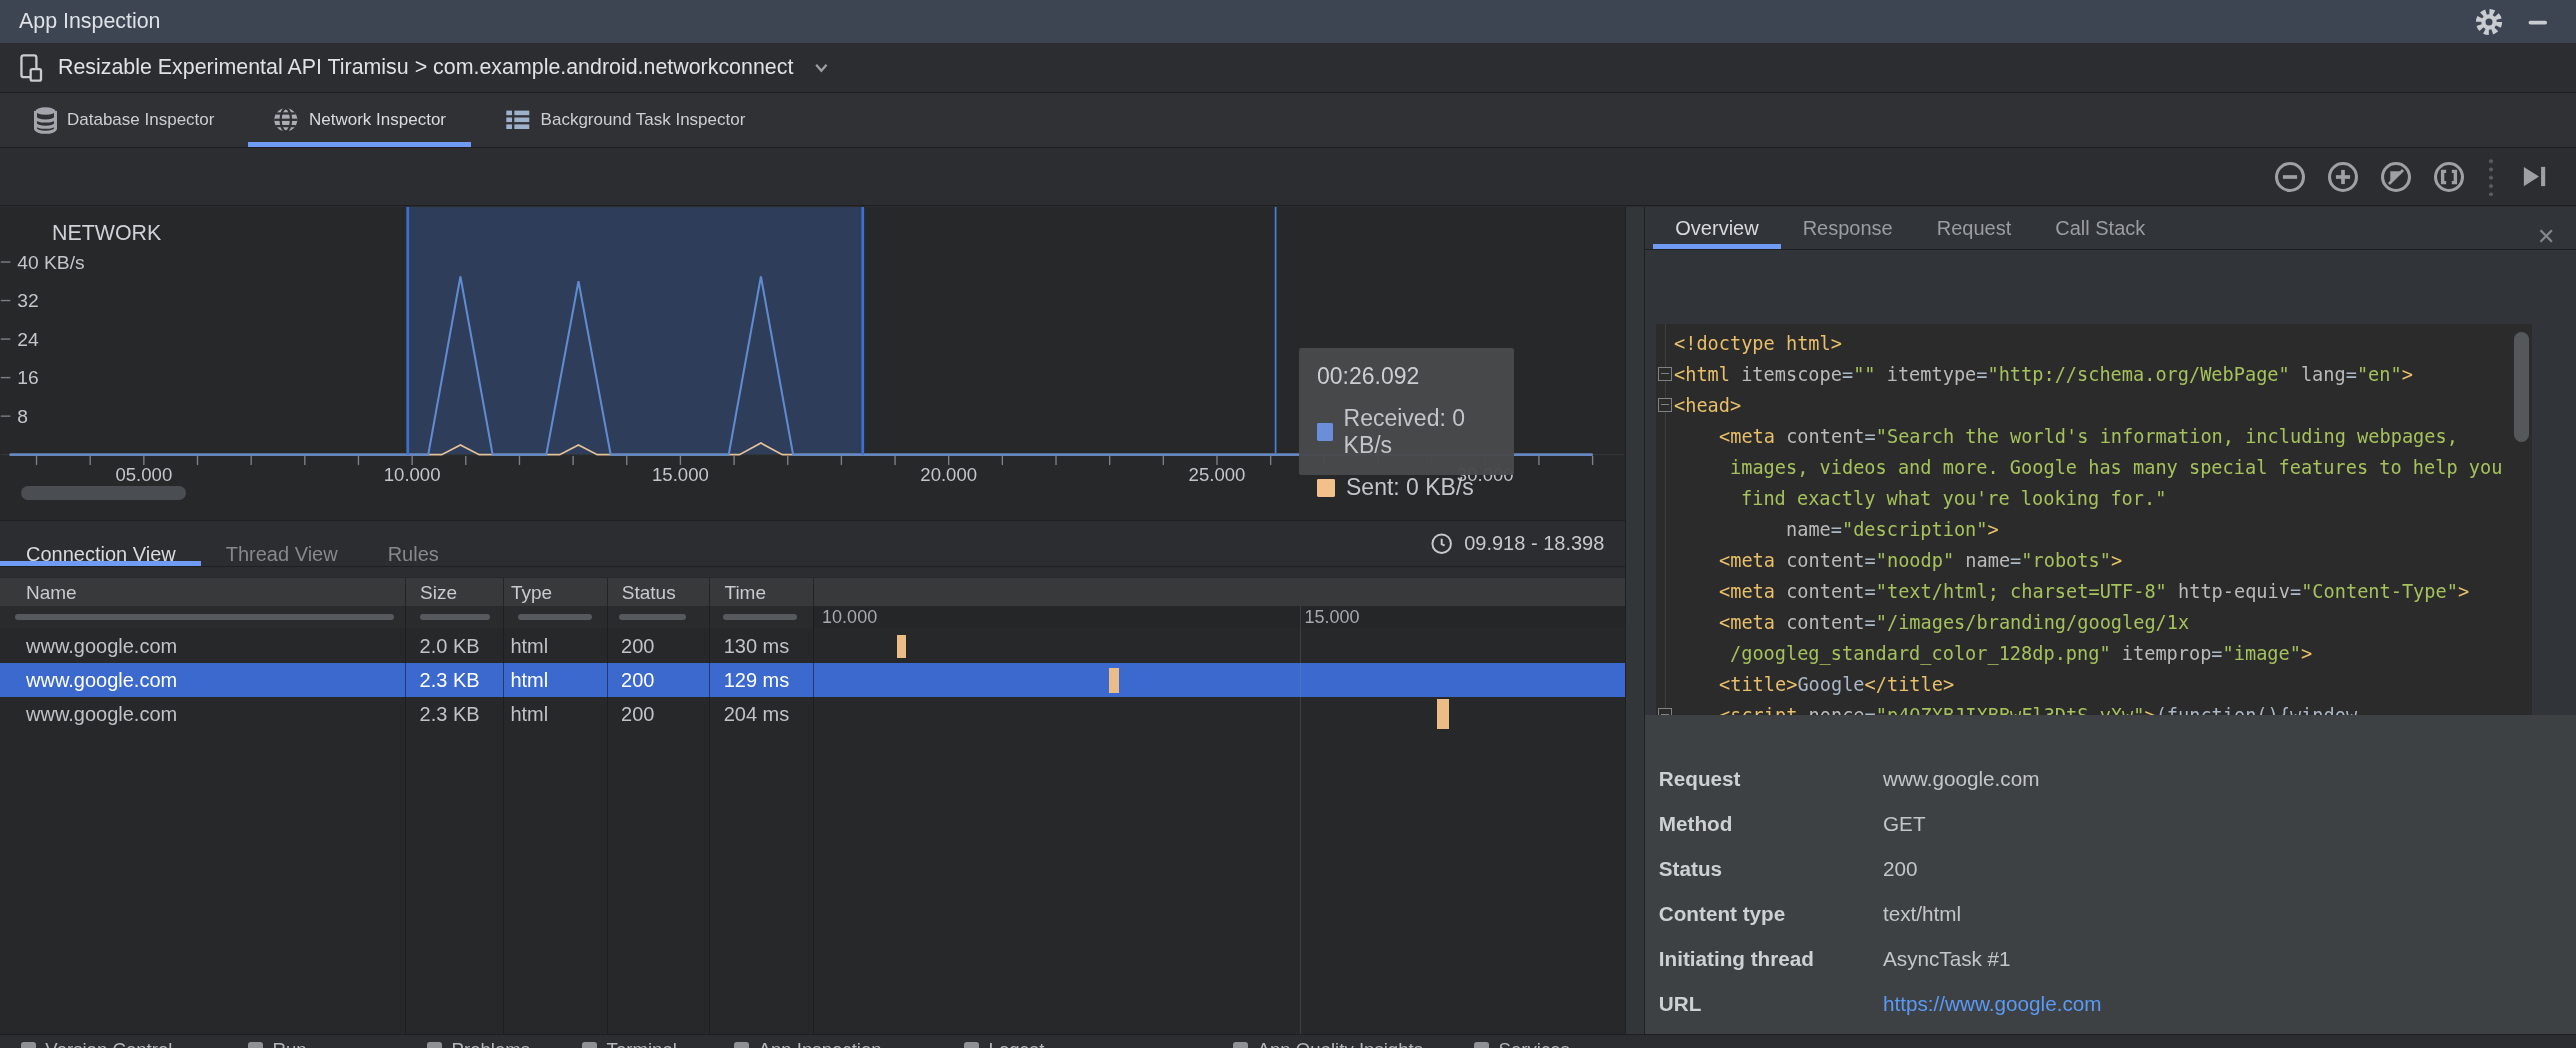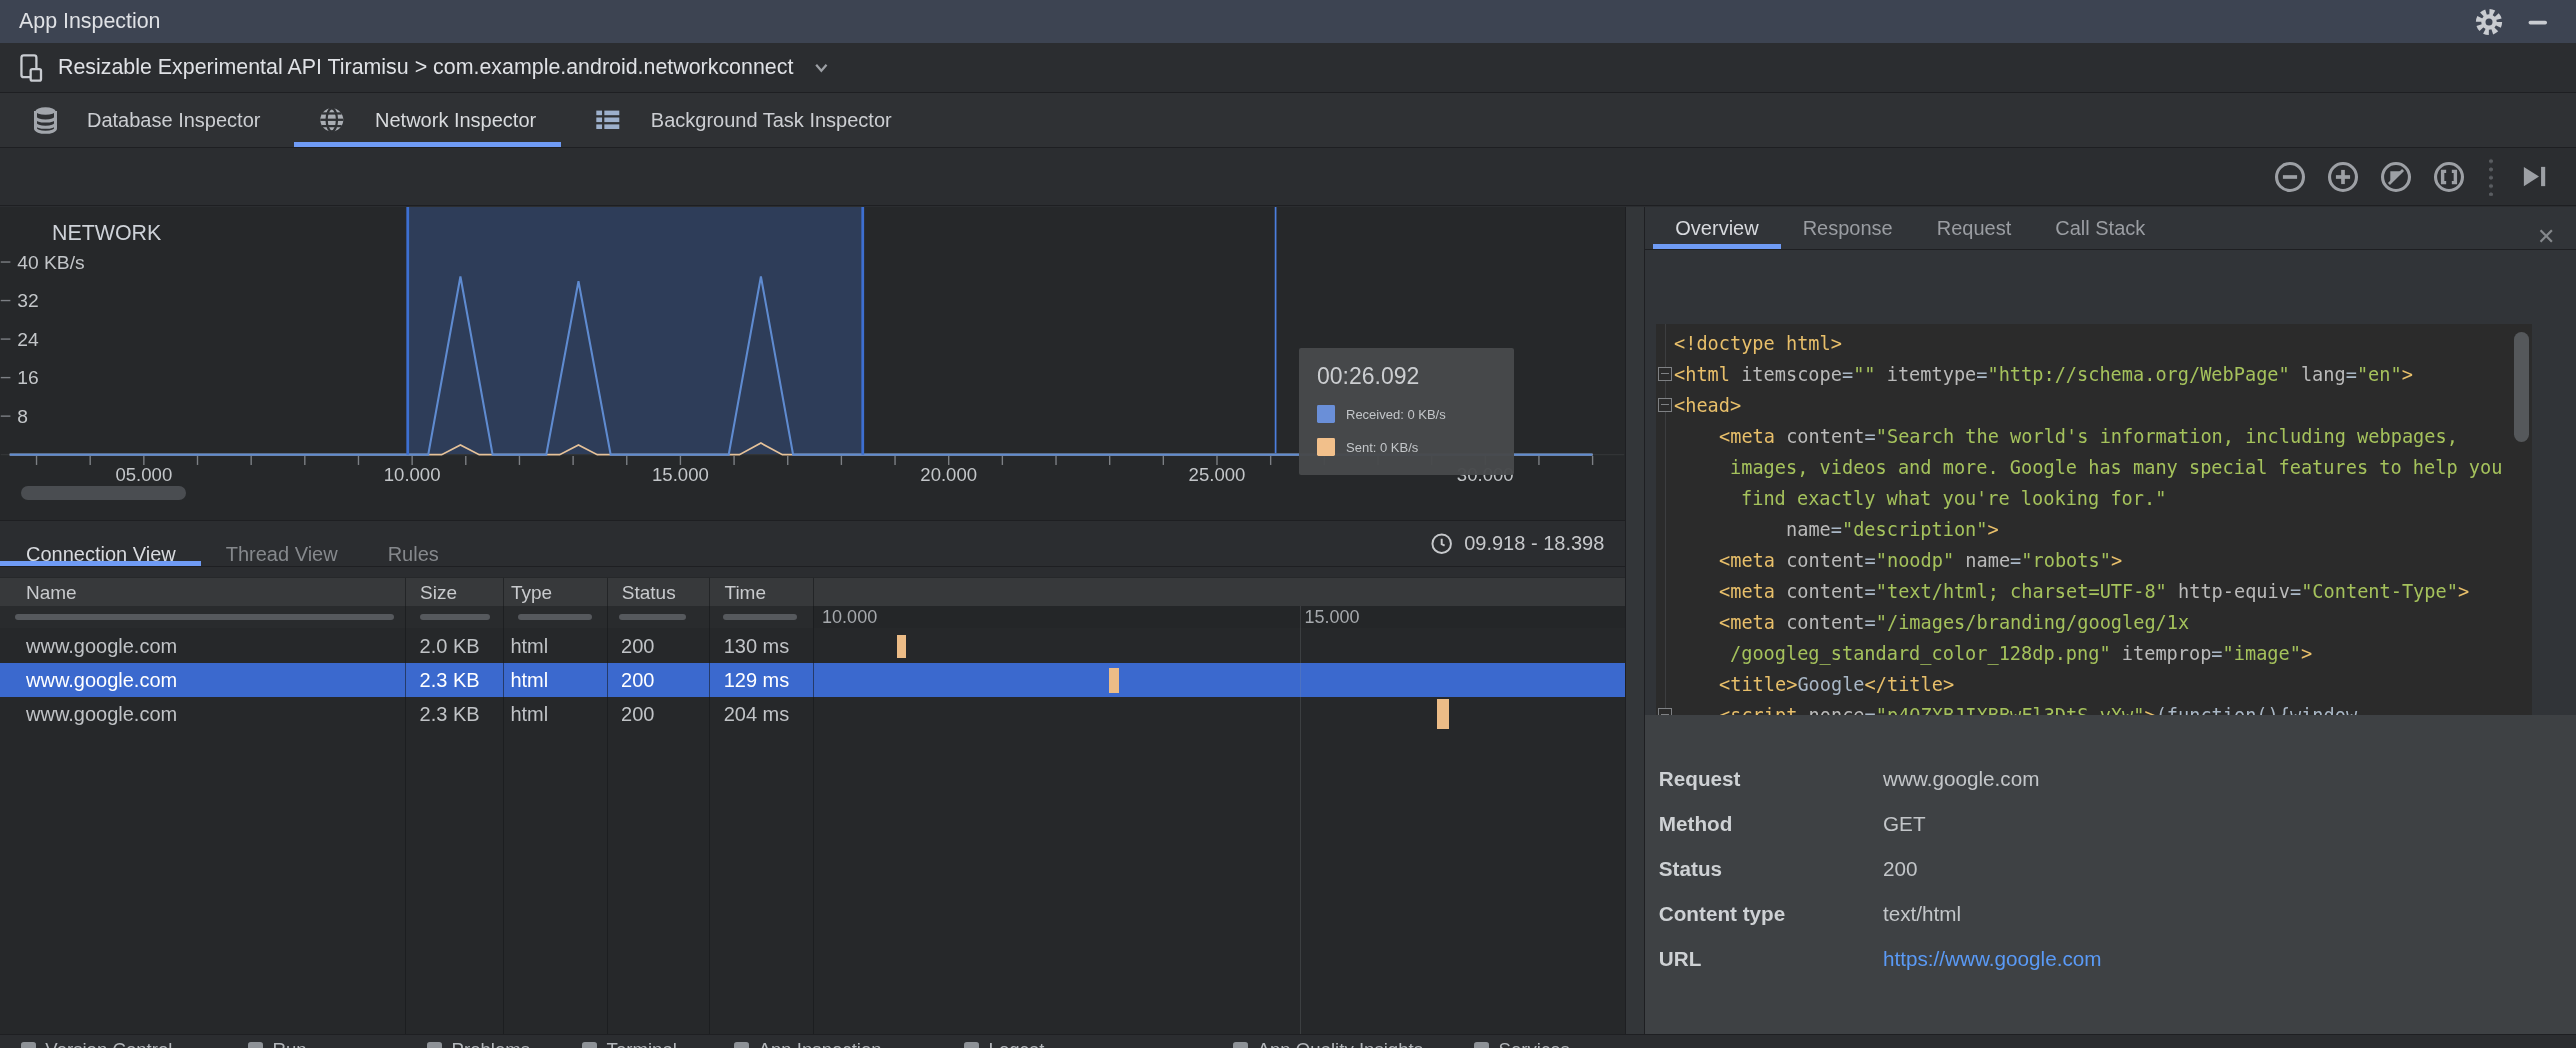--- a/index.html
+++ b/index.html
@@ -5,40 +5,40 @@
   html,body{margin:0;padding:0;overflow:hidden}
   body{width:2576px;height:1048px;background:#2b2d30;font-family:"Liberation Sans",sans-serif;color:#c8cacd;position:relative}
   .titlebar{height:43px;background:#3d4452;display:flex;align-items:center;padding:0 19px;box-sizing:border-box}
   .titlebar .title{font-size:21.4px;color:#dfe1e5}
   .titlebar .spacer{flex:1}
   .icon-btn{display:flex;align-items:center;justify-content:center;width:39px;height:39px}
   .device-bar{height:49px;background:#2b2d30;border-bottom:1.4px solid #1e1f22;display:flex;align-items:center;padding:0 18px;font-size:21.4px;color:#dfe1e5}
   .device-bar svg{margin-right:12.4px}
   .device-bar .chev{margin-left:18px}
   .insp-tabs{height:54px;background:#2f3134;border-bottom:1.4px solid #1e1f22;display:flex;align-items:stretch;padding-left:33px}
-  .insp-tab{display:flex;align-items:center;gap:29px;font-size:20px;color:#ccced2;padding:0 29px;position:relative;cursor:default}
+  .insp-tab{display:flex;align-items:center;gap:9px;font-size:17px;color:#ccced2;padding:0 29px;position:relative;cursor:default}
   .insp-tab:first-child{padding-left:0}
   .insp-tab.active{color:#d9dbde}
   .insp-tab.active::after{content:"";position:absolute;left:4.1px;right:4.1px;bottom:0;height:5.5px;background:#6f9bf5}
   .zoom-toolbar{height:58px;background:#2b2d30;border-bottom:1.4px solid #1e1f22;display:flex;align-items:center;justify-content:flex-end;padding-right:23.4px;gap:13.8px;box-sizing:border-box}
   .vdots{width:4.1px;height:39px;margin:0 6.9px;background-image:radial-gradient(circle,#5a5d61 1.7px,transparent 2.1px);background-size:4.1px 8.3px;background-repeat:repeat-y}
   .main{position:absolute;top:207px;left:0;right:0;bottom:13.8px;display:flex}
   .left{width:1625px;position:relative;background:#26282a}
   .vdivider{width:18px;background:#333639;border-left:1.4px solid #1e1f22;border-right:1.4px solid #1e1f22}
   .right{flex:1;background:#313438;position:relative}
   
   .chart-area{position:absolute;left:0;top:0;width:1625px;height:313px;background:#26282a;overflow:hidden}
   .chart-title{position:absolute;left:52px;top:13.8px;font-size:21.4px;color:#ced2d8}
   .legend{position:absolute;top:20.7px;left:0;width:1625px;height:27.6px;font-size:19px;color:#c2c5c9}
   .leg-item{position:absolute;display:flex;align-items:center;gap:12.4px}
   .leg-dash{width:25px;height:6.2px;border-radius:1.4px}
   .hscroll{position:absolute;left:20.7px;top:279px;width:165px;height:13.8px;border-radius:6.9px;background:#4a4d51}
   .tooltip{position:absolute;left:1299px;top:141px;width:215px;height:127px;background:rgba(71,73,75,0.97);border-radius:2.1px;padding:15px 18px;box-sizing:border-box}
   .tt-time{font-size:23px;color:#ccced1;margin-bottom:12.4px}
-  .tt-row{display:flex;align-items:center;gap:11px;font-size:13px;color:#c3c6c9;margin-top:15px}
+  .tt-row{display:flex;align-items:center;gap:11px;font-size:23px;color:#c3c6c9;margin-top:15px}
   .tt-sq{width:18px;height:18px;border-radius:1.4px}
   
   .view-tabs{position:absolute;left:0;top:313px;width:1625px;height:47px;background:#2b2d30;border-top:1.4px solid #1e1f22;border-bottom:1.4px solid #1e1f22;box-sizing:border-box;display:flex;align-items:stretch}
   .view-tab{display:flex;align-items:flex-end;font-size:20px;padding:0 25px;position:relative;color:#85888c}
   .view-tab:first-child{padding-left:26px}
   .view-tab.active{color:#d8dade}
   .view-tab.active::after{content:"";position:absolute;left:0;right:0;bottom:0;height:4.8px;background:#6f9bf5}
   .range-box{position:absolute;right:20.7px;top:0;height:100%;display:flex;align-items:center;gap:11px;font-size:20px;color:#c6c8cb}
   .tbl-gap{position:absolute;left:0;top:360px;width:1625px;height:10.3px;background:#2b2d30}
   
@@ -377,20 +377,24 @@
       </div>
       <div class="drow">
         <span class="dlabel">Status</span>
         <span class="dvalue">200</span>
       </div>
       <div class="drow">
         <span class="dlabel">Content type</span>
         <span class="dvalue">text/html</span>
       </div>
       <div class="drow">
+        <span class="dlabel">Initiating thread</span>
+        <span class="dvalue">AsyncTask #1</span>
+      </div>
+      <div class="drow">
         <span class="dlabel">URL</span>
         <span class="dvalue link">https://www.google.com</span>
       </div>
     </div>
   </div>
 </div>
 
 <div class="statusbar" id="status-bar">
     <div class="sb-item" style="left: 20.7px;">
       <span class="sb-ic"></span>

